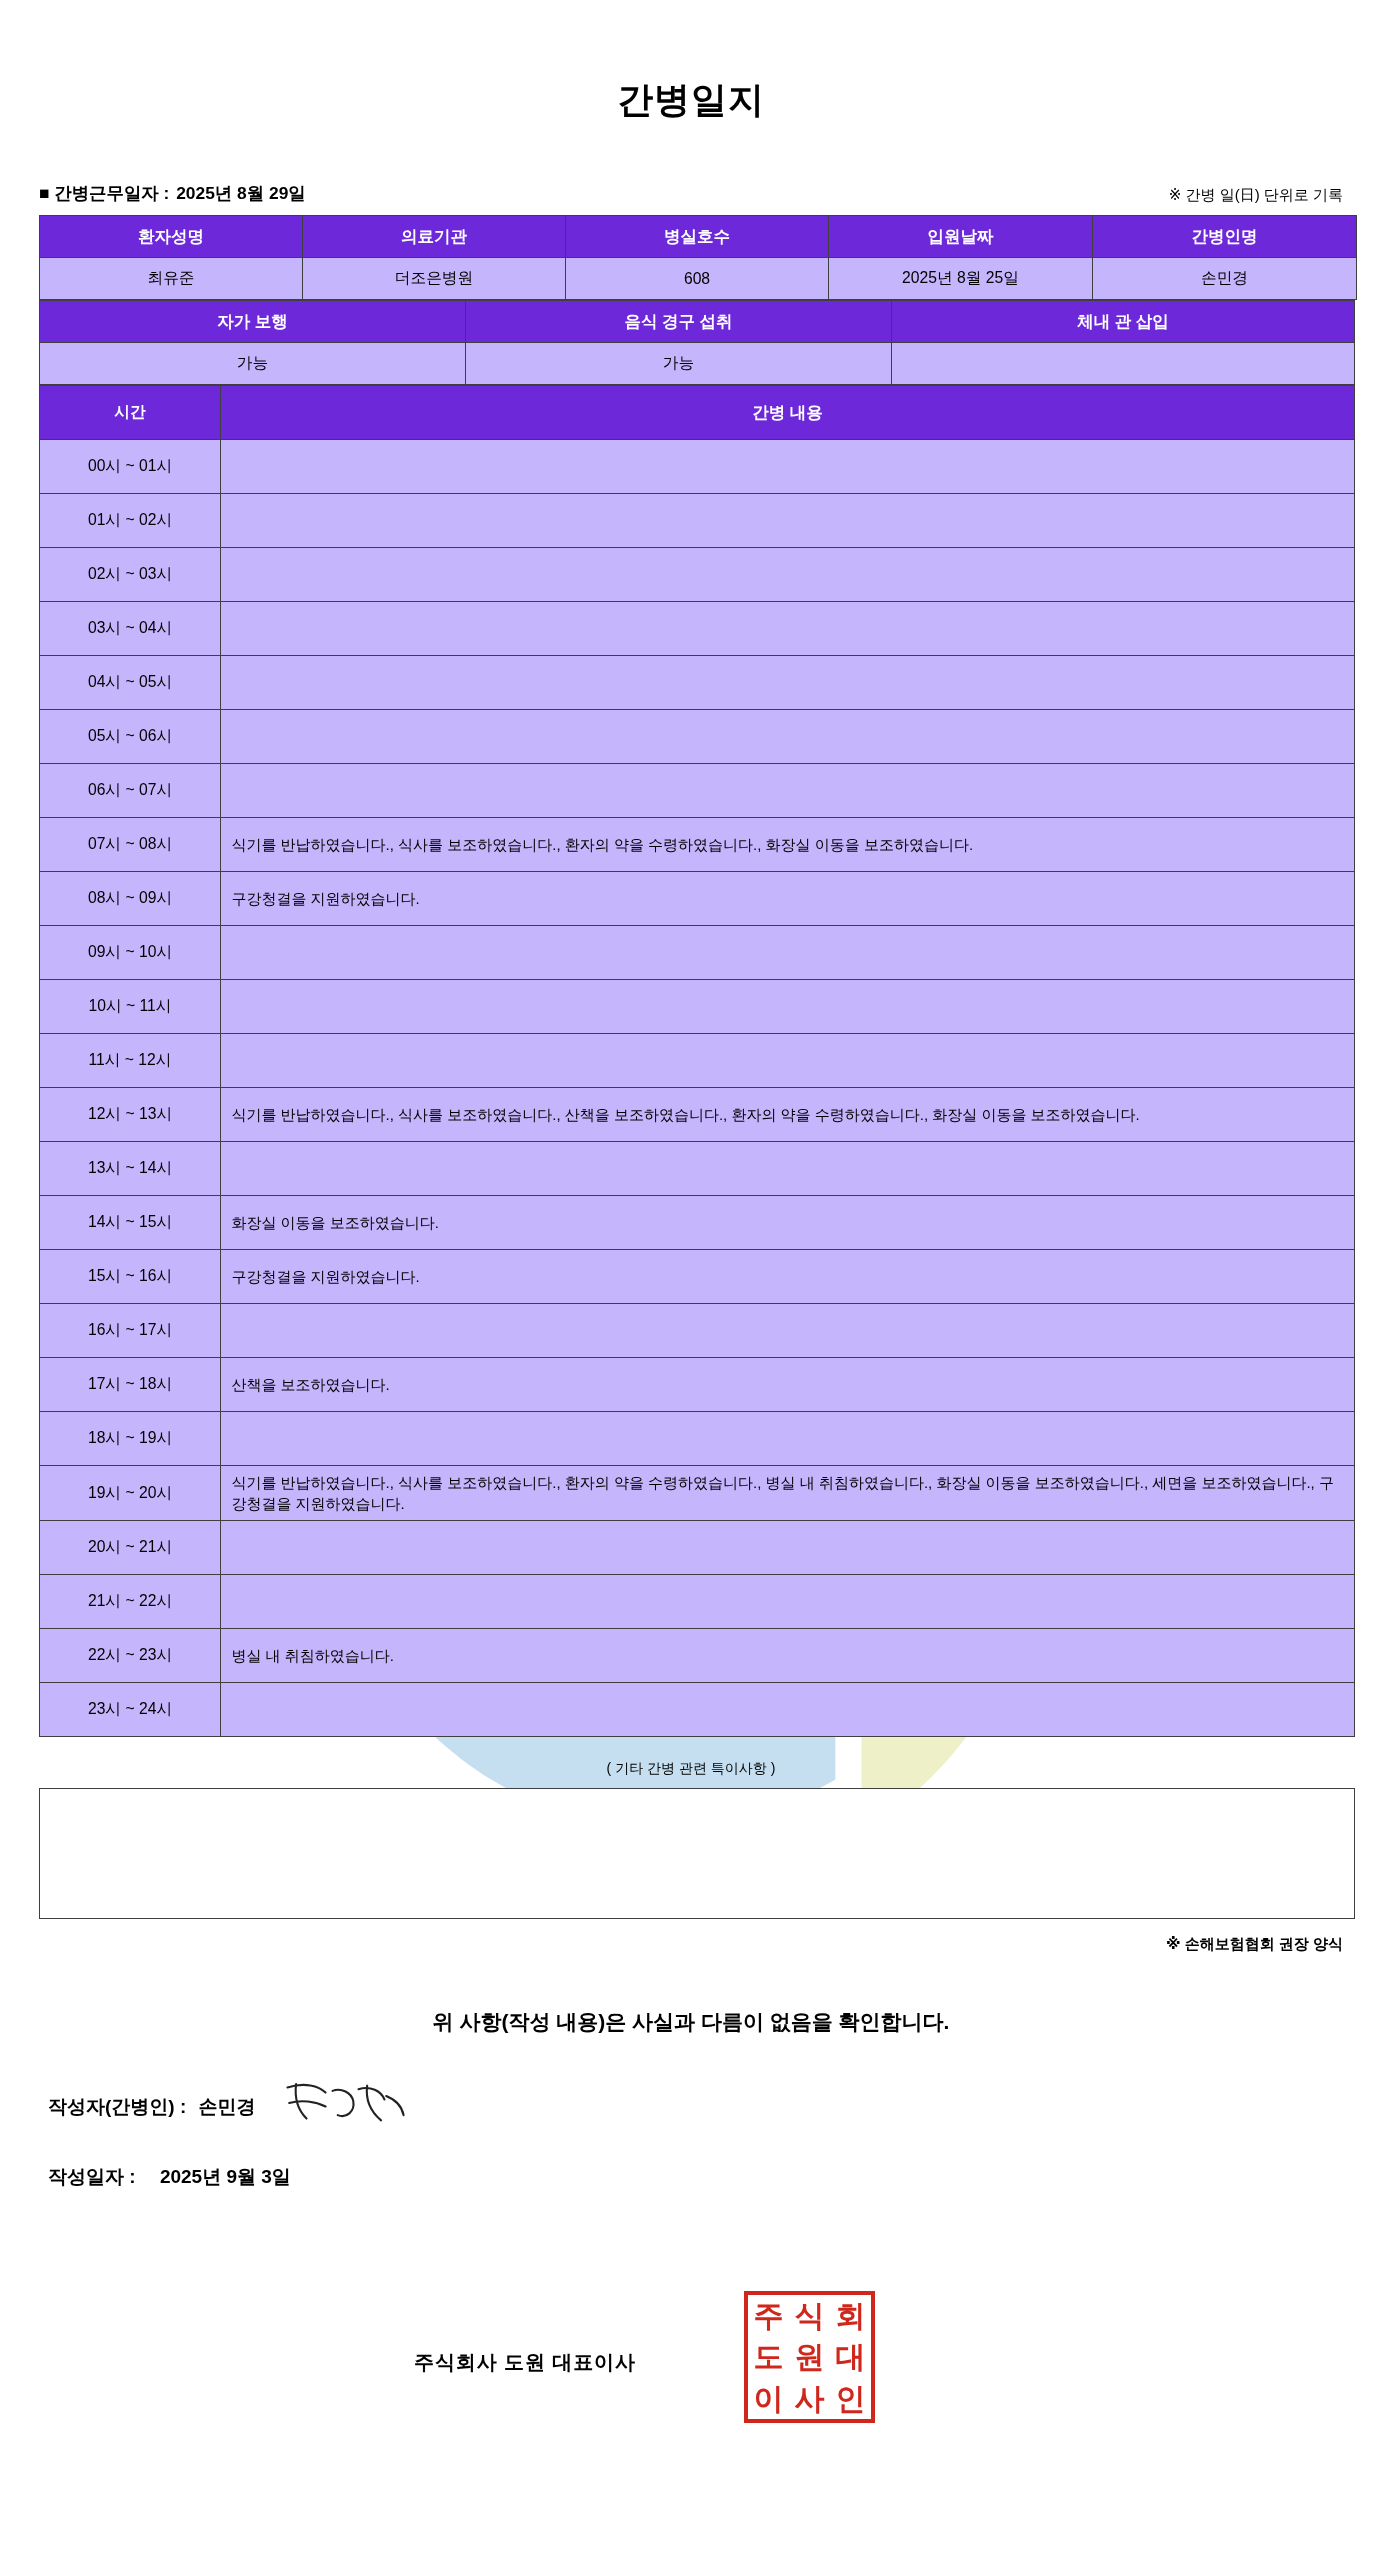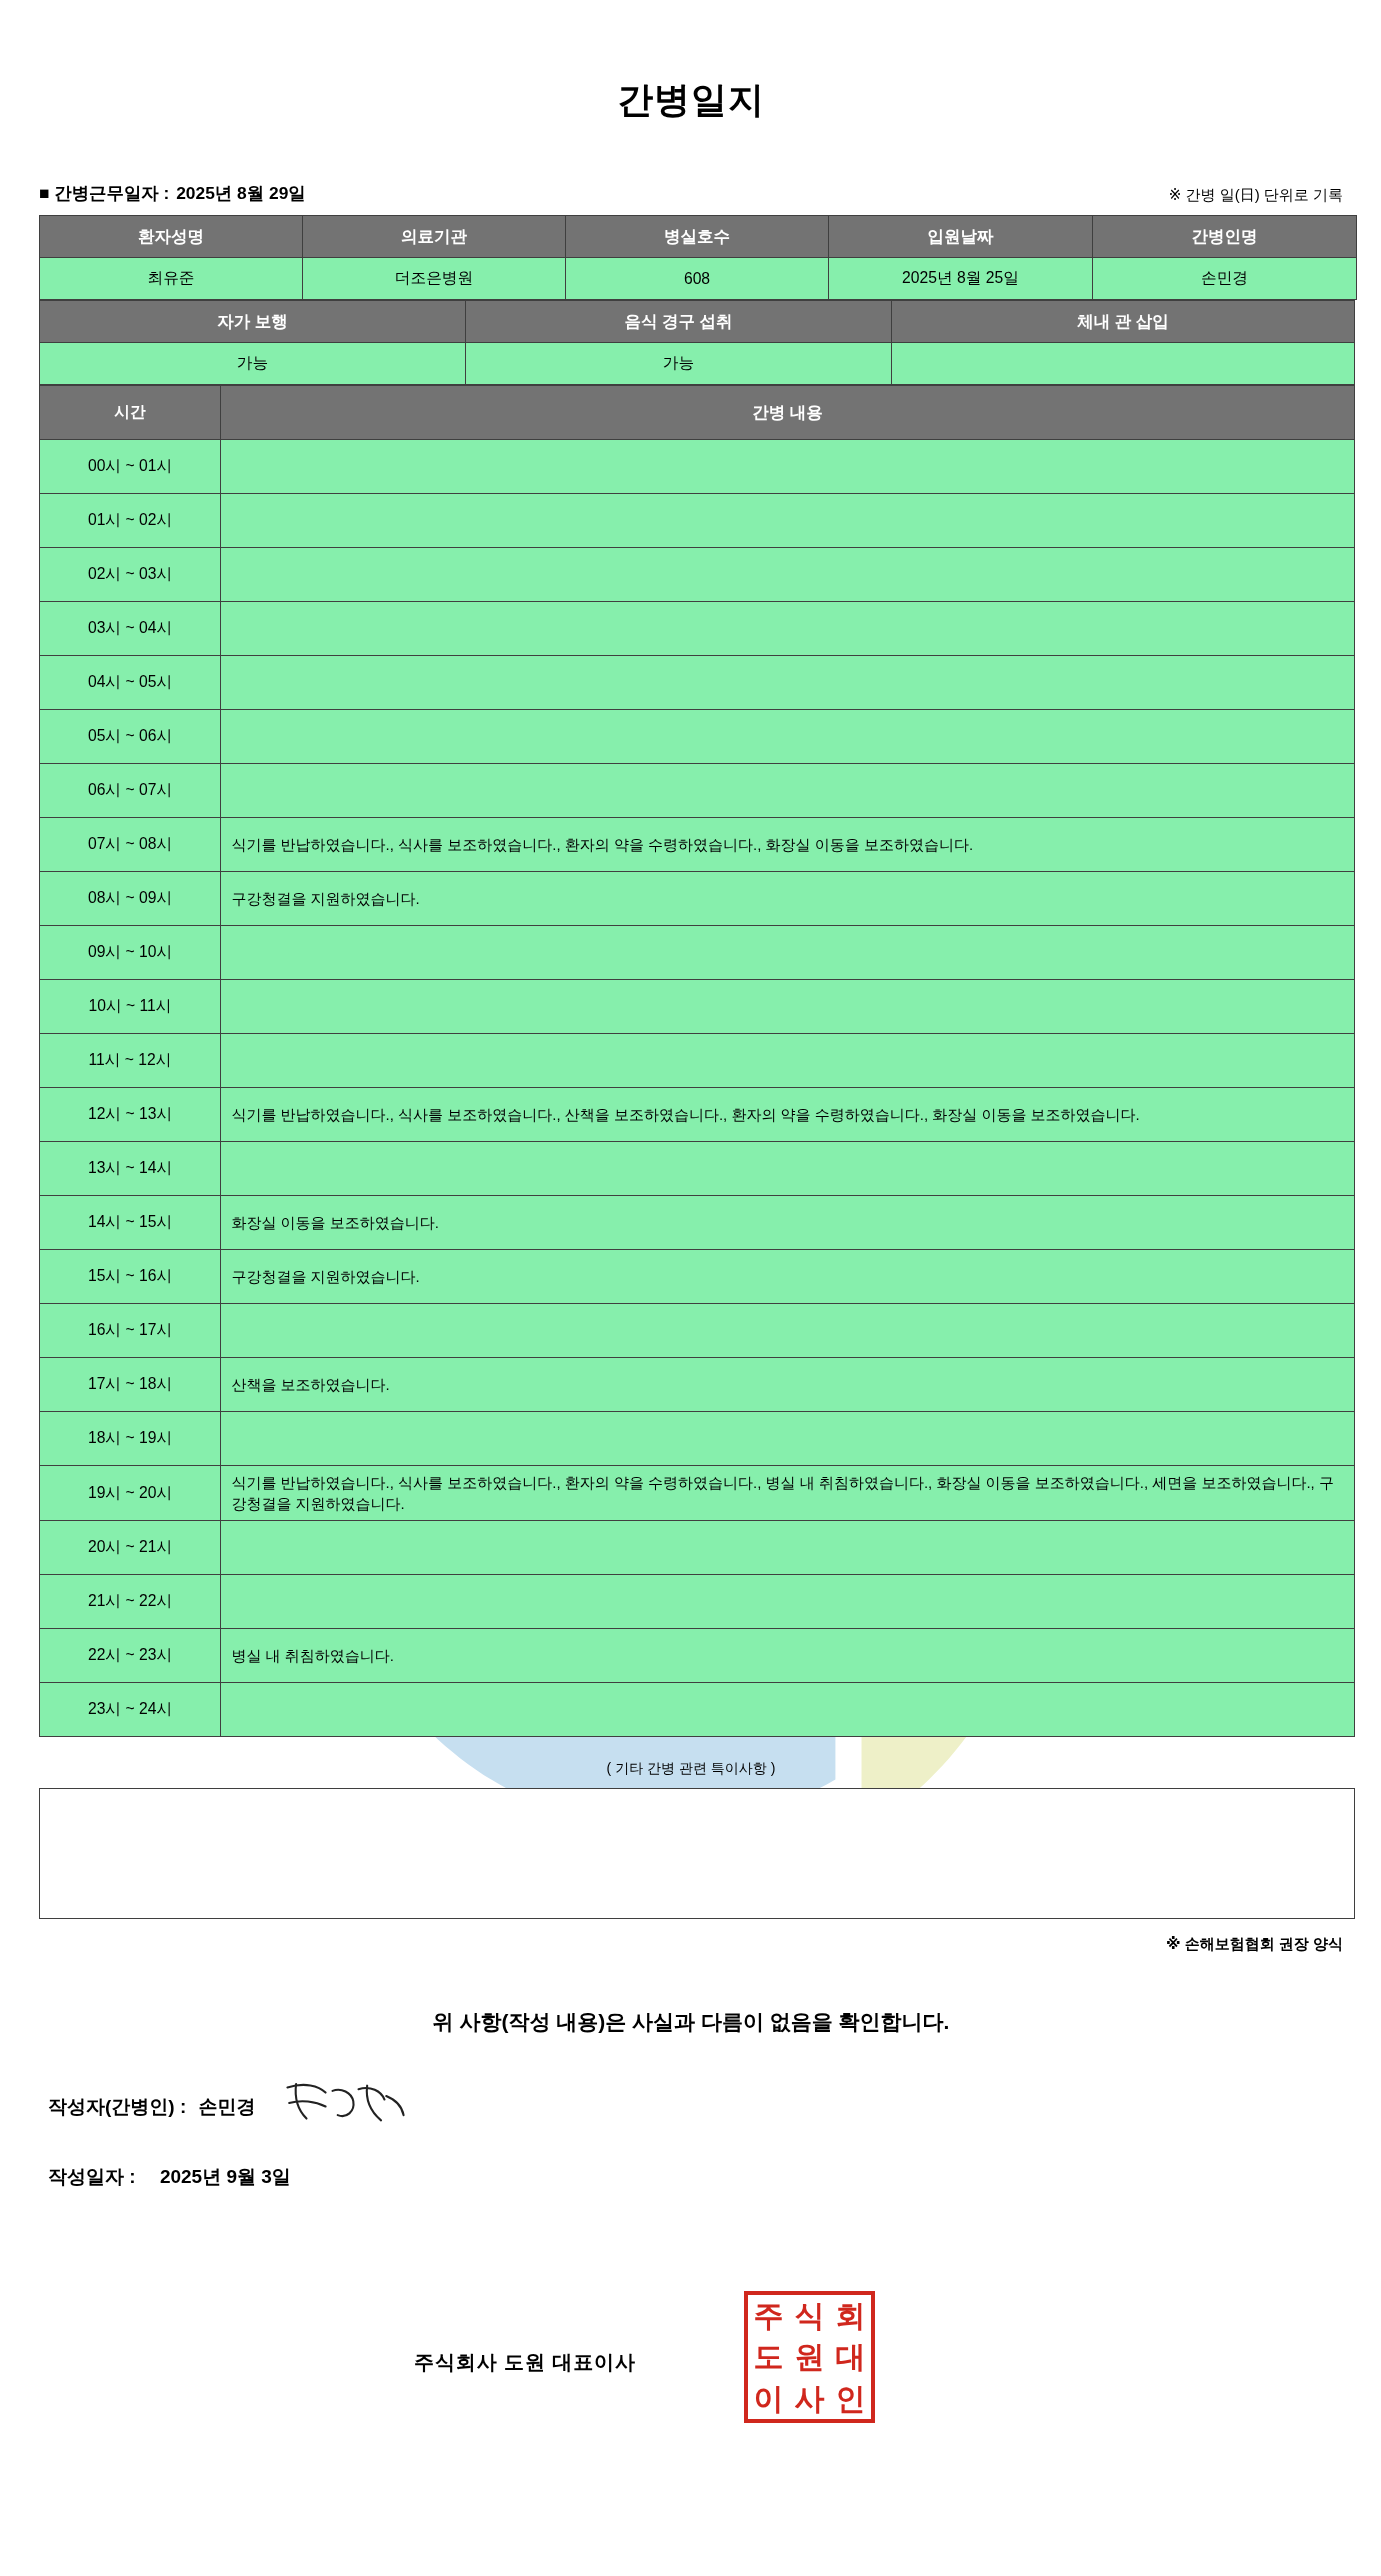--- a/index.html
+++ b/index.html
@@ -75,29 +75,29 @@
     table-layout: fixed;
   }
   table td, table th {
     border: 0.9px solid #3f3f3f;
     font-size: 15.7px;
     font-weight: normal;
     text-align: center;
     padding: 0;
   }
   .hdr {
-    background: #737373;
+    background: #6d28d9;
     color: #ffffff;
     font-weight: bold;
     height: 42px;
     font-size: 16.5px;
   }
   .cell {
     height: 42px;
-    background: #86efac;
+    background: #c4b5fd;
   }
 
   table.t-info { margin-top: 10.4px; }
   table.t-cond { margin-top: 0; border-top: none; }
   table.t-log  { margin-top: 0; }
 
   .t-log .time-col {
     width: 181px;
     height: 54px;
     font-size: 15.7px;

